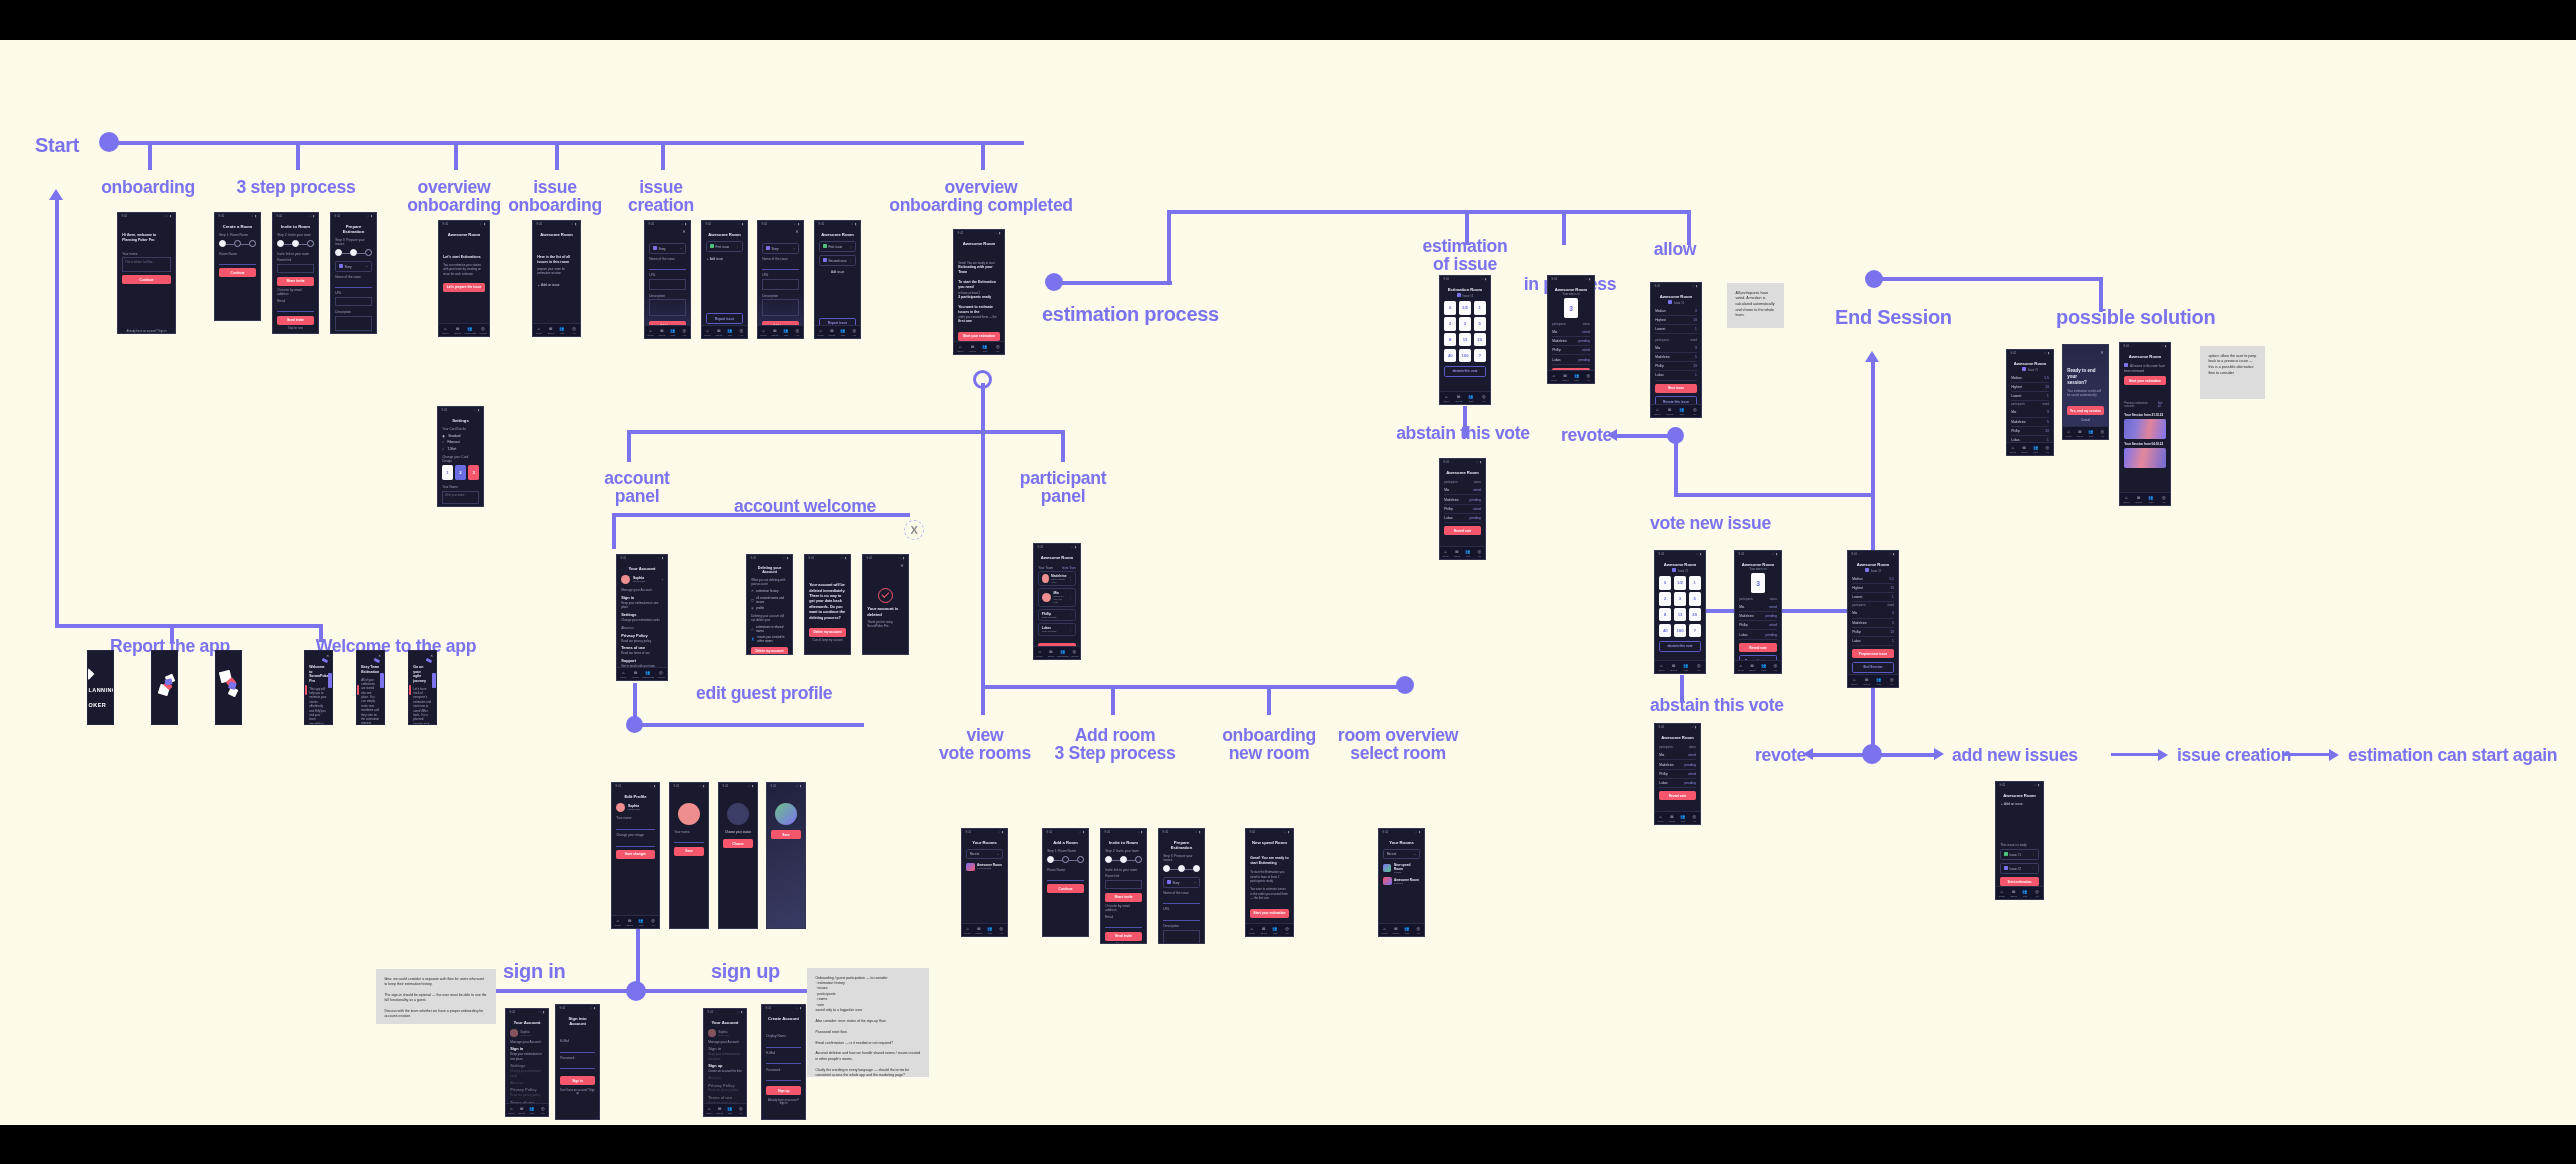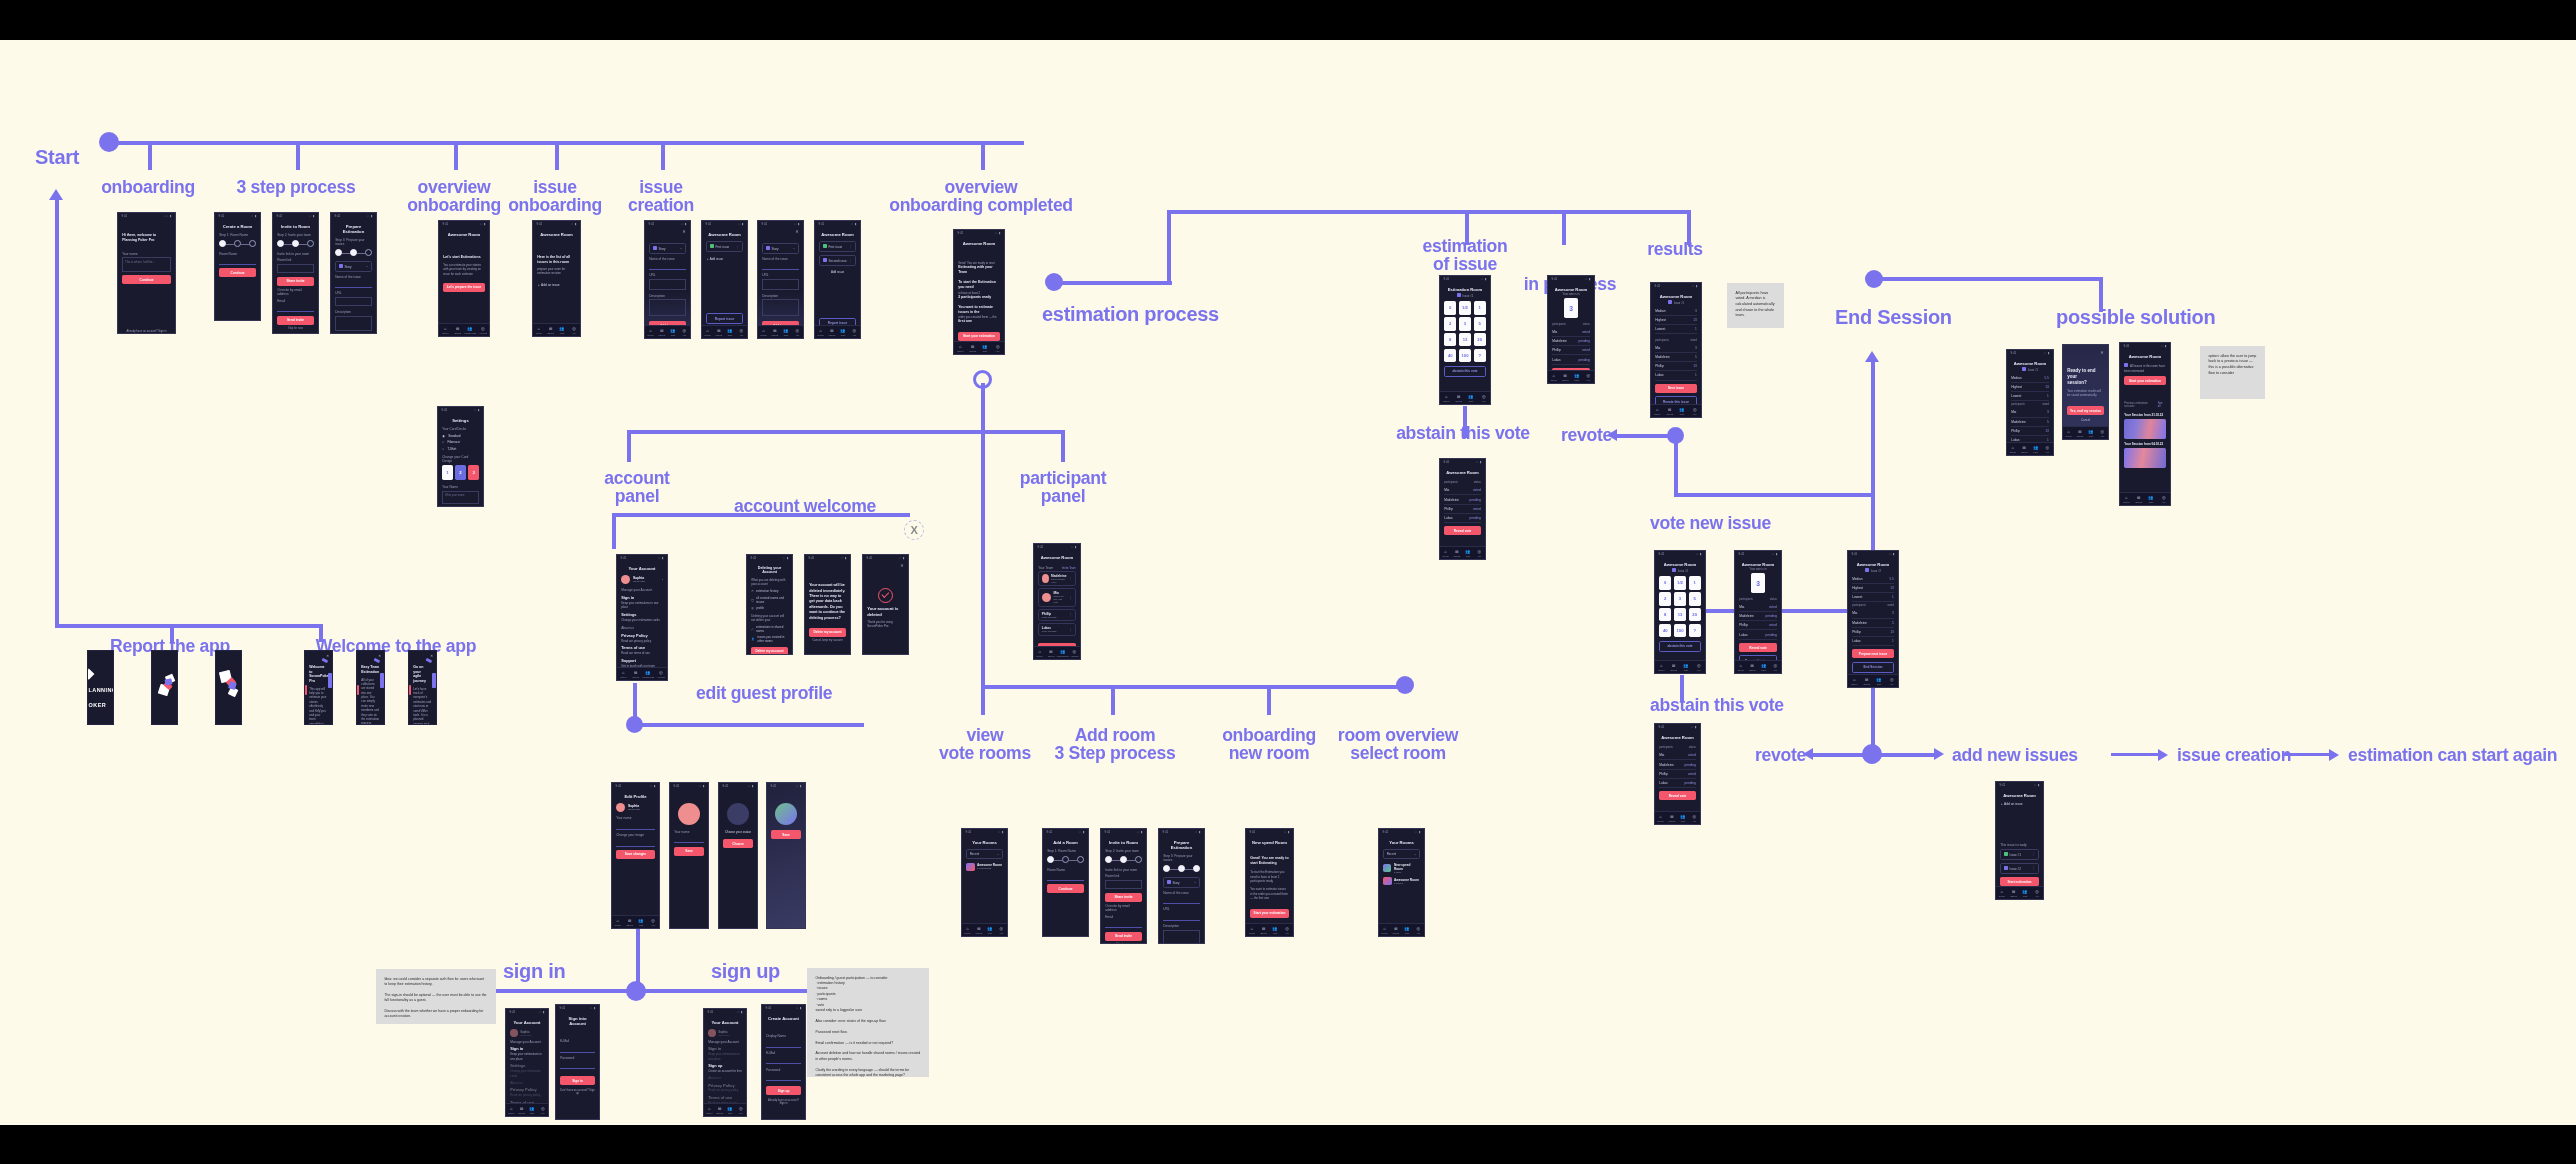--- a/index.html
+++ b/index.html
@@ -98,21 +98,21 @@
 </head>
 <body>
 
 <div id="stage">
   <div id="letter-top"></div>
   <div id="letter-bot"></div>
 
   <div id="canvas">
 
     <div class="dot" style="left:99px;top:92px;width:20px;height:20px;"></div>
-    <div class="lbl l" style="left:35px;top:107px;">Start</div>
+    <div class="lbl l" style="left:35px;top:95px;">Start</div>
     <div class="ln hln" style="left:113px;top:101px;width:911px;"></div>
 
     <div class="ln vln" style="left:148px;top:101px;height:29px;"></div>
     <div class="ln vln" style="left:296px;top:101px;height:29px;"></div>
     <div class="ln vln" style="left:454px;top:101px;height:29px;"></div>
     <div class="ln vln" style="left:555px;top:101px;height:29px;"></div>
     <div class="ln vln" style="left:661px;top:101px;height:29px;"></div>
     <div class="ln vln" style="left:981px;top:101px;height:29px;"></div>
 
     <div class="lbl m c" style="left:148px;top:138px;">onboarding</div>
@@ -408,21 +408,21 @@
     <div class="ln vln" style="left:1167px;top:170px;height:74px;"></div>
     <div class="ln hln" style="left:1167px;top:170px;width:524px;"></div>
     <div class="lbl l" style="left:1042px;top:264px;">estimation process</div>
 
     <div class="ln vln" style="left:1465px;top:170px;height:35px;"></div>
     <div class="ln vln" style="left:1562px;top:170px;height:35px;"></div>
     <div class="ln vln" style="left:1687px;top:170px;height:35px;"></div>
     <div class="lbl m c" style="left:1465px;top:197px;">estimation
 of issue</div>
     <div class="lbl m c" style="left:1570px;top:200px;margin-top:35px;">in progress</div>
-    <div class="lbl m c" style="left:1675px;top:200px;">results</div>
+    <div class="lbl m c" style="left:1675px;top:200px;">allow</div>
 
     <div class="ph" style="left:1439px;top:235px;width:52px;height:130px;">
       <div class="sb">
           <span>9:41</span>
           <span class="r">◦◦ ▮</span>
         </div>
       <div class="bd">
         <div class="ttl" style="margin-bottom:0.8px;">Estimation Room</div>
         <div style="text-align:center;font-size:2.9px;color:#9b9dbb;margin-bottom:2.5px;"><span class="chip"></span><span>Issue #1</span></div>
         <div class="grid">

